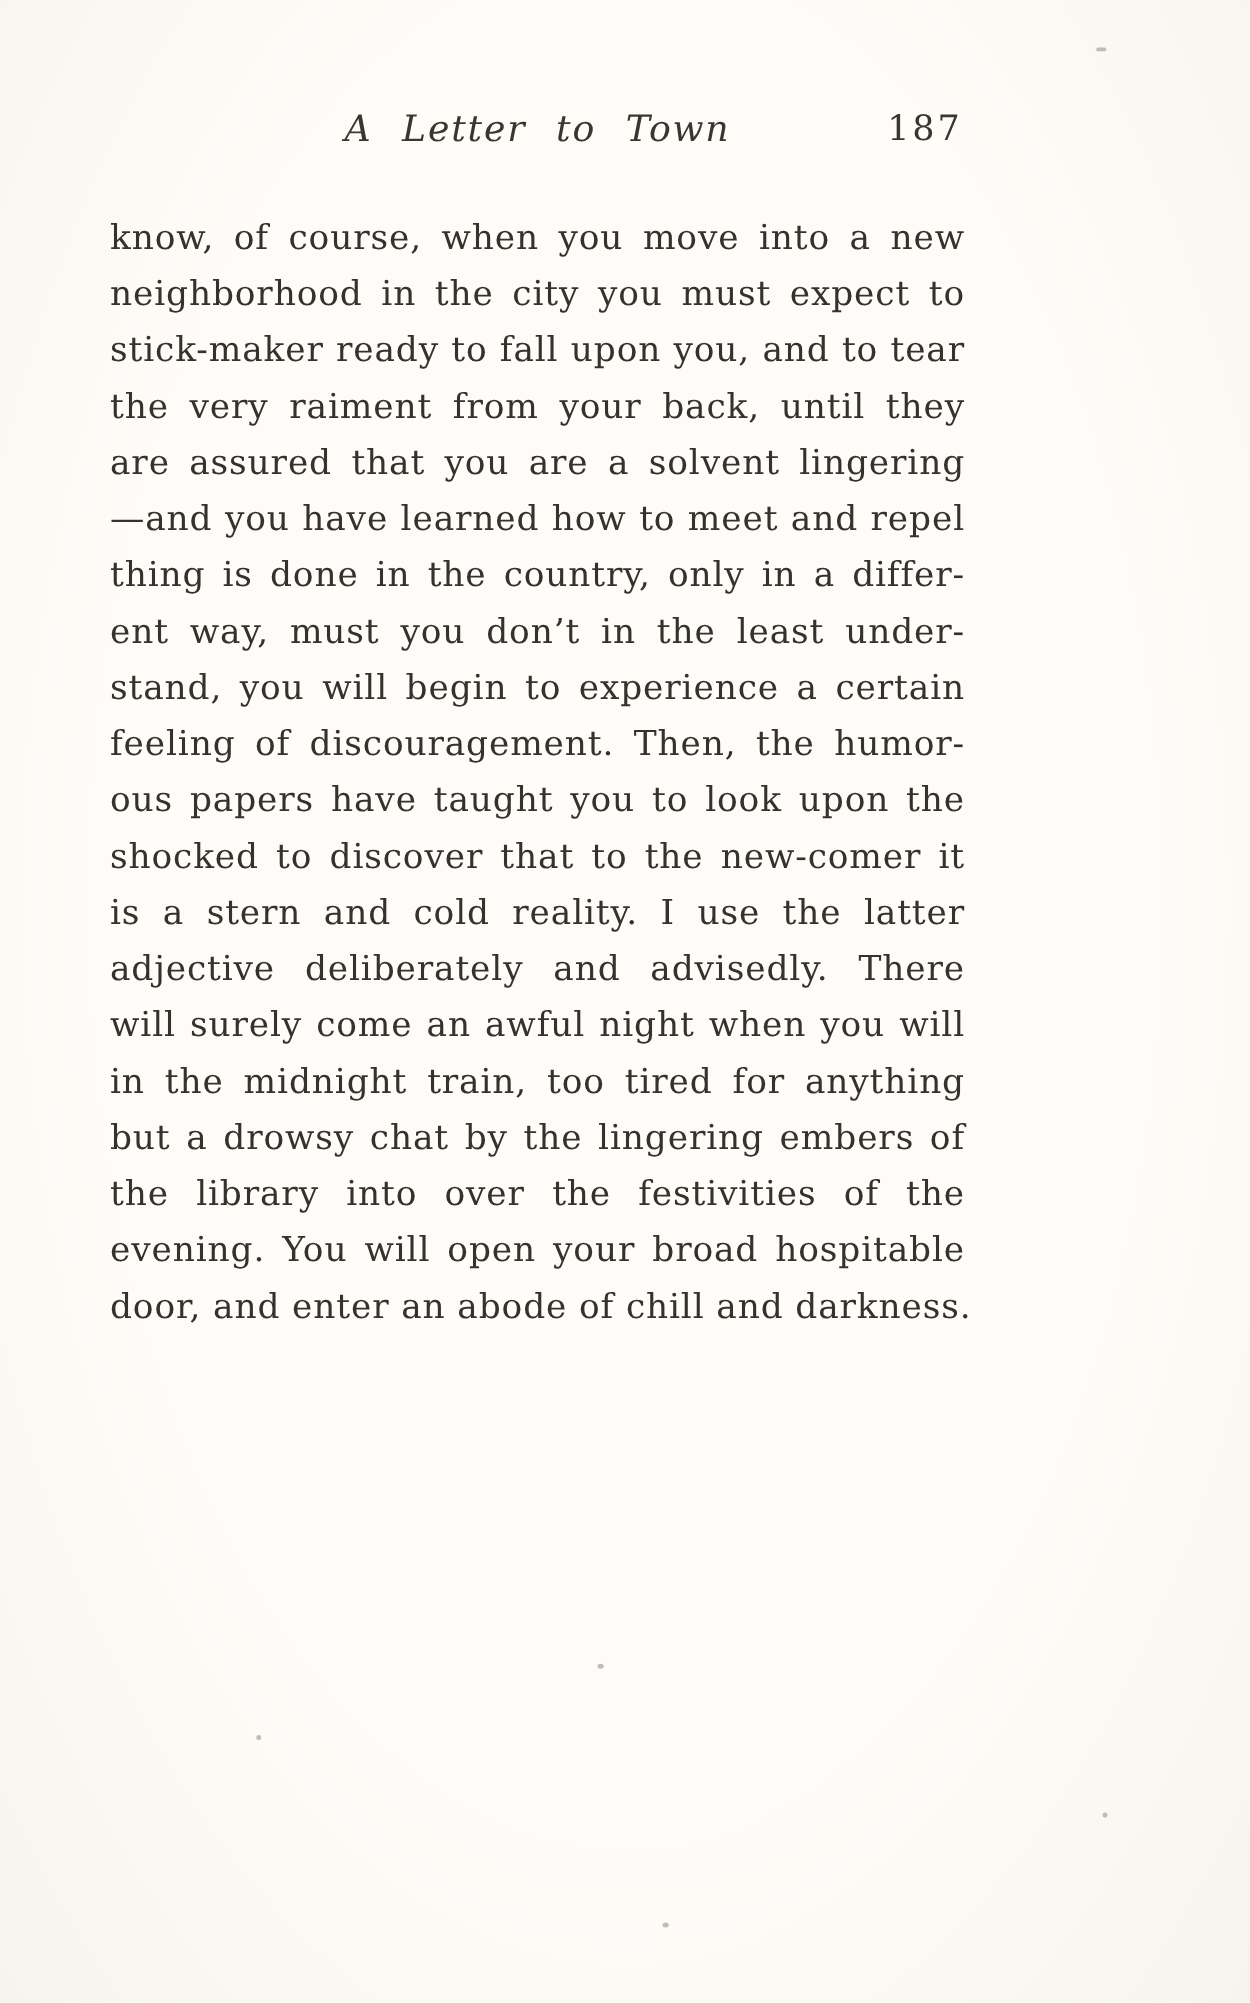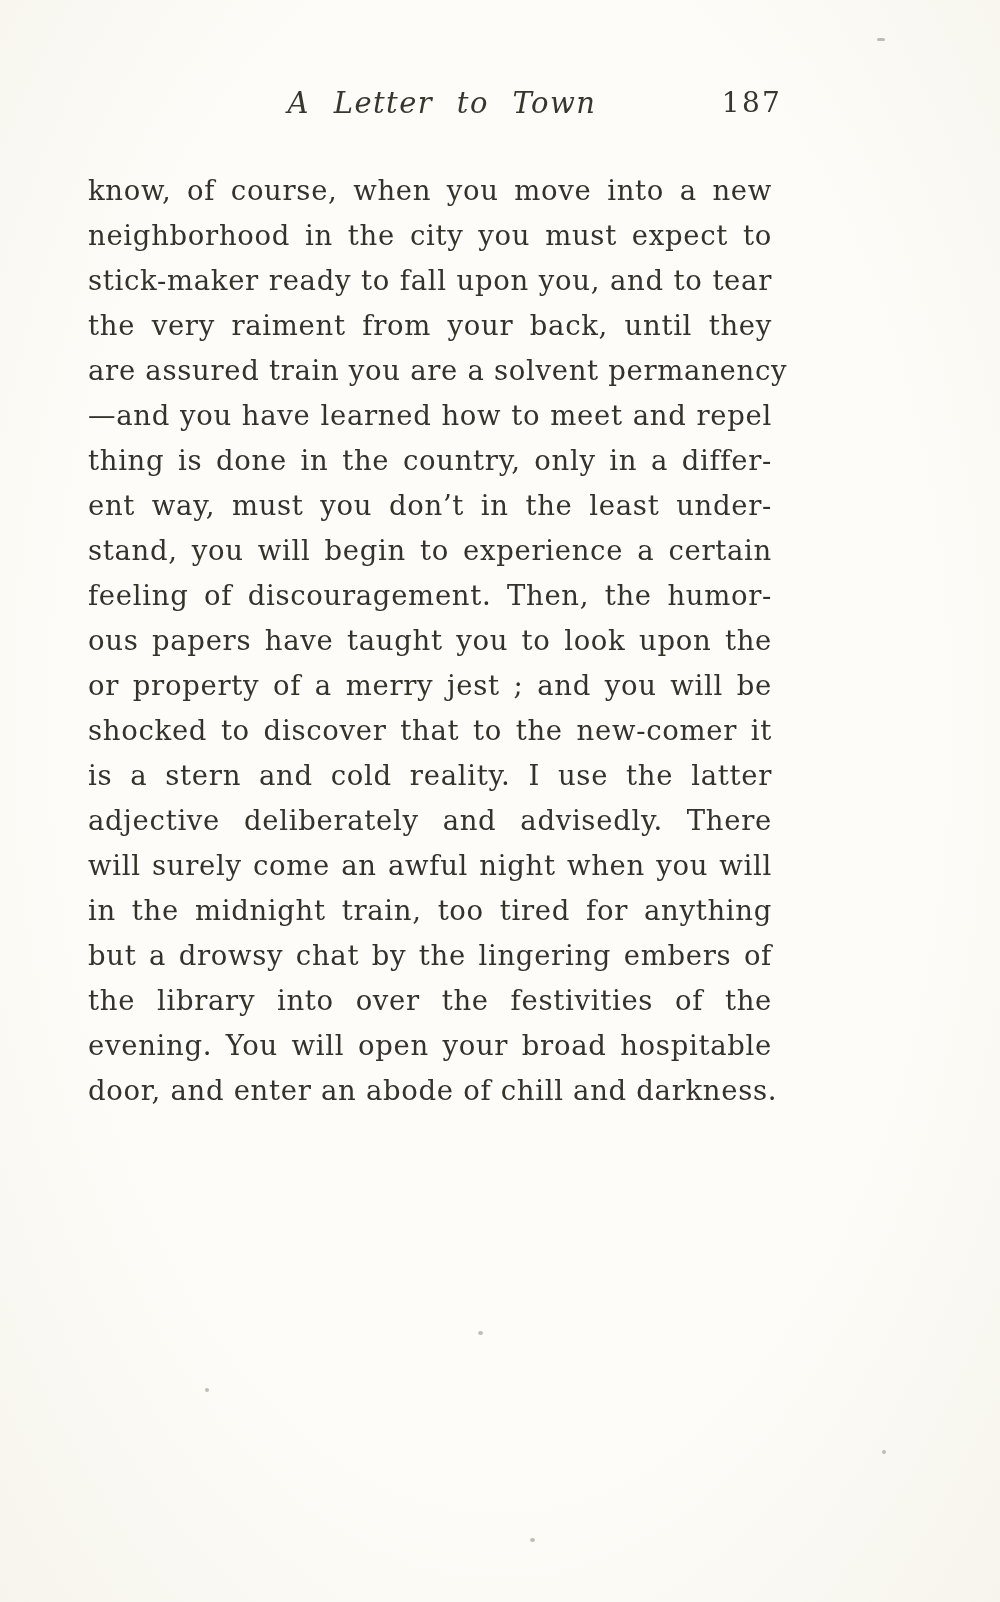--- a/index.html
+++ b/index.html
@@ -12,21 +12,21 @@
     position: relative;
     overflow: hidden;
   }
   .page {
     position: absolute;
     inset: 0;
     background: radial-gradient(ellipse at 50% 45%, #fdfcf8 60%, #f6f4ec 100%);
   }
   .header {
     position: absolute;
-    left: 100px;
+    left: 88px;
     top: 86px;
     width: 684px;
     height: 48px;
   }
   .running-title {
     position: absolute;
     left: 0;
     width: 100%;
     text-align: center;
     font-style: italic;
@@ -75,28 +75,27 @@
   <header class="header">
     <div class="running-title">A Letter to Town</div>
     <div class="page-number">187</div>
   </header>
 
   <div class="body-text">
     <div class="line">know, of course, when you move into a new</div>
     <div class="line">neighborhood in the city you must expect to</div>
     <div class="line">stick-maker ready to fall upon you, and to tear</div>
     <div class="line">the very raiment from your back, until they</div>
-    <div class="line">are assured train you are a solvent permanency</div>
+    <div class="line">are assured that you are a solvent lingering</div>
     <div class="line">—and you have learned how to meet and repel</div>
     <div class="line">thing is done in the country, only in a differ-</div>
     <div class="line">ent way, must you don’t in the least under-</div>
     <div class="line">stand, you will begin to experience a certain</div>
     <div class="line">feeling of discouragement. Then, the humor-</div>
     <div class="line">ous papers have taught you to look upon the</div>
-    <div class="line">or property of a merry jest ; and you will be</div>
     <div class="line">shocked to discover that to the new-comer it</div>
     <div class="line">is a stern and cold reality. I use the latter</div>
     <div class="line">adjective deliberately and advisedly. There</div>
     <div class="line">will surely come an awful night when you will</div>
     <div class="line">in the midnight train, too tired for anything</div>
     <div class="line">but a drowsy chat by the lingering embers of</div>
     <div class="line">the library into over the festivities of the</div>
     <div class="line">evening. You will open your broad hospitable</div>
     <div class="line">door, and enter an abode of chill and darkness.</div>
   </div>

